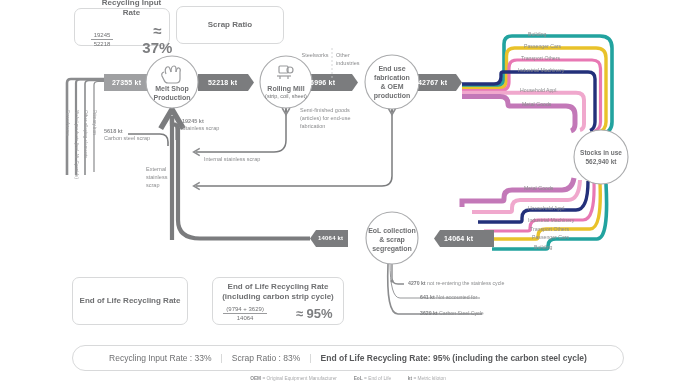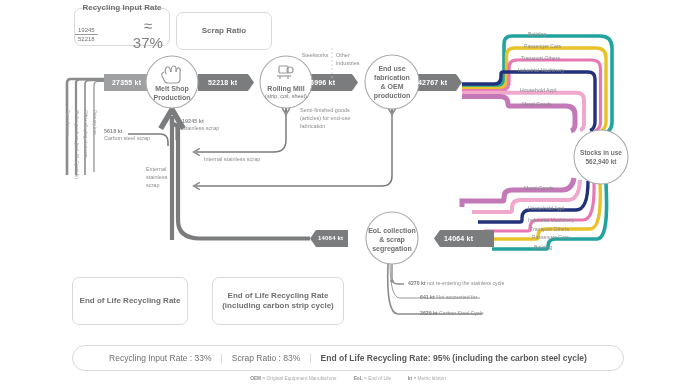--- a/index.html
+++ b/index.html
@@ -22,21 +22,21 @@
     background:#fff;
     text-align:center;
     display:flex; flex-direction:column;
     align-items:center; justify-content:center;
   }
   .box-title { font-size:8px; font-weight:bold; color:#6f7072; line-height:1.25; }
   .frac-row { display:flex; align-items:center; justify-content:center; gap:5px; margin-top:4px; }
   .frac { display:inline-flex; flex-direction:column; align-items:center; font-size:6px; color:#6f7072; }
   .frac .num { padding:0 3px 1px; border-bottom:1px solid #9a9b9d; }
   .frac .den { padding-top:1px; }
-  .eq { font-size:15px; color:#7d7e80; font-weight:400;margin-left:24px; }
+  .eq { font-size:15px; color:#7d7e80; font-weight:700;margin-left:24px; }
   .eq-sm { font-size:13px; }
 
   .nodeLabel {
     position:absolute; text-align:center;
     font-size:7px; font-weight:bold; color:#6f7072; line-height:1.3;
     pointer-events:none;
   }
   .nodeSub { font-weight:normal; font-size:5.5px; }
 
   .flowLabel {
@@ -197,42 +197,49 @@
     </g>
 
     <g fill="none" stroke="#9a9b9d" stroke-width="1.2">
       <rect x="279" y="66" width="9" height="7" rx="1"></rect>
       <circle cx="290" cy="70" r="3"></circle>
       <path d="M277,76 l14,0"></path>
       <path d="M280,76 l0,3 M288,76 l0,3"></path>
     </g>
   </svg>
 
-  <div class="box" style="left:74px; top:8px; width:96px; height:38px;">
+  <div class="box" style="left:74px; top:8px; width:96px; height:38px;padding-left:19px;">
     <div class="box-title">Recycling Input Rate</div>
     <div class="frac-row">
       <span class="frac">
         <span class="num">19245</span>
         <span class="den">52218</span>
       </span>
       <span class="eq">≈ 37%</span>
     </div>
   </div>
 
-  <div class="box" style="left:176px; top:12px; width:96px; height:38px;">
+  <div class="box" style="left:176px; top:6px; width:108px; height:38px;">
     <div class="box-title">Scrap Ratio</div>
   </div>
 
   <div class="box" style="left:72px; top:277px; width:116px; height:48px;">
     <div class="box-title">End of Life Recycling Rate</div>
   </div>
 
   <div class="box" style="left:212px; top:277px; width:132px; height:48px;">
     <div class="box-title">End of Life Recycling Rate</div>
     <div class="box-title">(including carbon strip cycle)</div>
+    <div class="frac-row">
+      <span class="frac">
+        <span class="num">(9794 + 3629)</span>
+        <span class="den">14064</span>
+      </span>
+      <span class="eq eq-sm">≈ 95%</span>
+    </div>
   </div>
 
   <div class="nodeLabel" style="left:146px; top:84px; width:52px;">
     <div>Melt Shop</div>
     <div>Production</div>
   </div>
 
   <div class="nodeLabel" style="left:258px; top:84px; width:56px;">
     <div>Rolling Mill</div>
     <div class="nodeSub">(strip, coil, sheet)</div>

